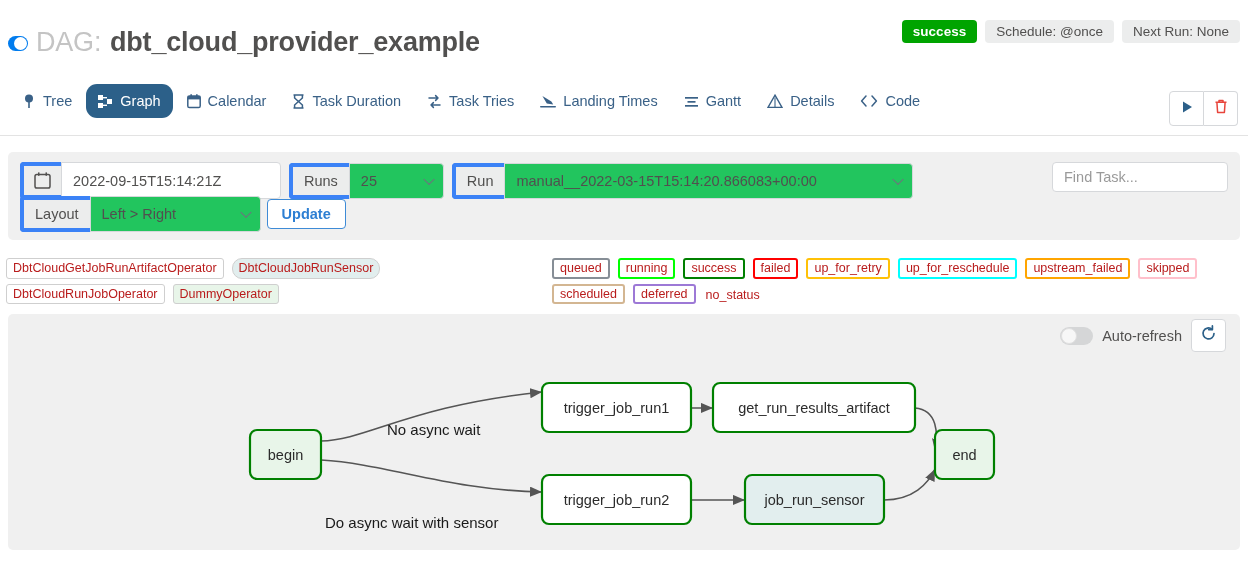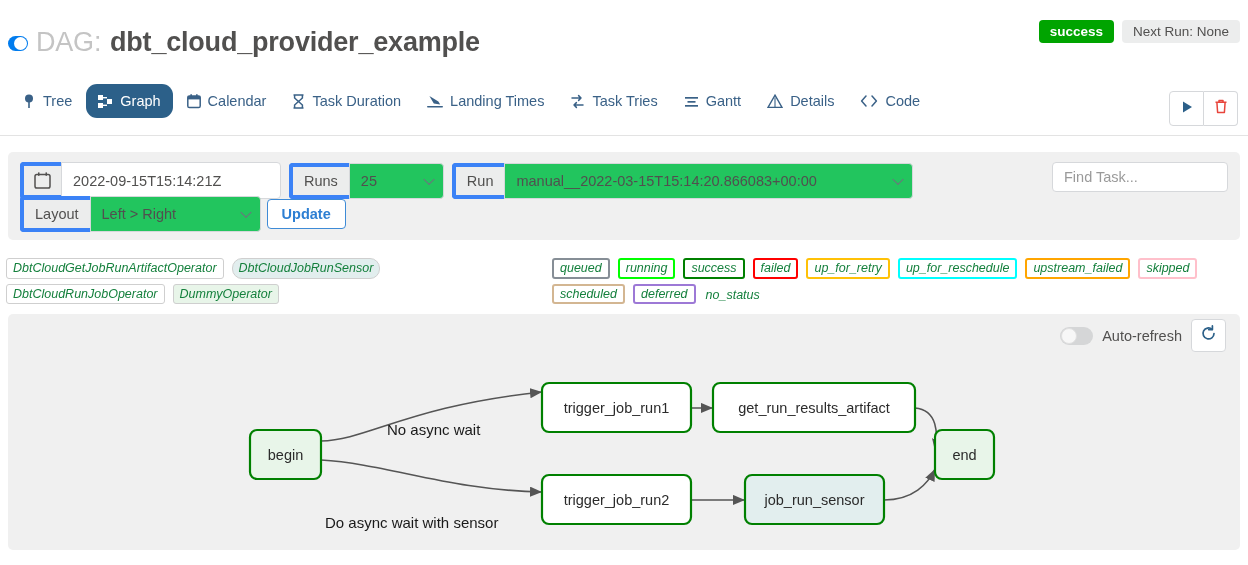--- a/index.html
+++ b/index.html
@@ -237,23 +237,22 @@
     align-content: flex-start;
     align-items: flex-end;
   }
   .chip {
     font-size: 12.5px;
     line-height: 1;
     padding: 3px 6px;
     border: 1px solid #cfcfcf;
     border-radius: 3px;
     background: #ffffff;
-    color: #15803d;
+    color: #b91c1c;
     white-space: nowrap;
-    font-style: italic;
   }
   .chip.state { border-width: 2px; font-size: 12.5px; padding: 2px 6px; }
   .chip.plain { border: none; background: transparent; padding: 3px 2px; }
 
   
   .graph-panel {
     position: absolute;
     left: 8px; top: 314px;
     width: 1232px; height: 236px;
     background: #f0f0f0;
@@ -319,20 +318,21 @@
 
   <div class="header">
     <div class="dag-toggle">
       <div class="knob"></div>
     </div>
     <div class="dag-label">DAG:</div>
     <div class="dag-title">dbt_cloud_provider_example</div>
 
     <div class="header-badges">
       <div class="badge success">success</div>
+      <div class="badge">Schedule: @once</div>
       <div class="badge">Next Run: None</div>
     </div>
   </div>
 
   <div class="navbar">
     <div class="tabs">
 
       <div class="tab">
         <span>
           <svg width="14" height="15" viewBox="0 0 14 15">
@@ -372,35 +372,35 @@
         <span>
           <svg width="13" height="15" viewBox="0 0 13 15">
               <path d="M1.5 1 H11.5 M1.5 14 H11.5 M2.6 1 L2.6 4 L6.5 7.5 L10.4 4 L10.4 1 M2.6 14 L2.6 11 L6.5 7.5 L10.4 11 L10.4 14" fill="none" stroke="currentColor" stroke-width="1.5"></path>
             </svg>
         </span>
         <span>Task Duration</span>
       </div>
 
       <div class="tab">
         <span>
+          <svg width="15" height="15" viewBox="0 0 15 15">
+              <path d="M2 4 H11 M11 4 L8.6 1.6 M11 4 L8.6 6.4 M13 11 H4 M4 11 L6.4 8.6 M4 11 L6.4 13.4" fill="none" stroke="currentColor" stroke-width="1.5" stroke-linecap="round" stroke-linejoin="round"></path>
+            </svg>
+        </span>
+        <span>Task Tries</span>
+      </div>
+
+      <div class="tab">
+        <span>
           <svg width="16" height="15" viewBox="0 0 16 15">
               <path d="M0.8 12.8 H15.2" stroke="currentColor" stroke-width="1.6" stroke-linecap="round"></path>
               <path d="M2.4 2 L6.8 9.6 L13.2 10.4 L11.4 7.6 Z" fill="currentColor"></path>
             </svg>
         </span>
         <span>Landing Times</span>
-      </div>
-
-      <div class="tab">
-        <span>
-          <svg width="15" height="15" viewBox="0 0 15 15">
-              <path d="M2 4 H11 M11 4 L8.6 1.6 M11 4 L8.6 6.4 M13 11 H4 M4 11 L6.4 8.6 M4 11 L6.4 13.4" fill="none" stroke="currentColor" stroke-width="1.5" stroke-linecap="round" stroke-linejoin="round"></path>
-            </svg>
-        </span>
-        <span>Task Tries</span>
       </div>
 
       <div class="tab">
         <span>
           <svg width="15" height="15" viewBox="0 0 15 15">
               <rect x="1" y="3" width="13" height="1.7" fill="currentColor"></rect>
               <rect x="3.5" y="7" width="8" height="1.7" fill="currentColor"></rect>
               <rect x="1" y="11" width="13" height="1.7" fill="currentColor"></rect>
             </svg>
         </span>

